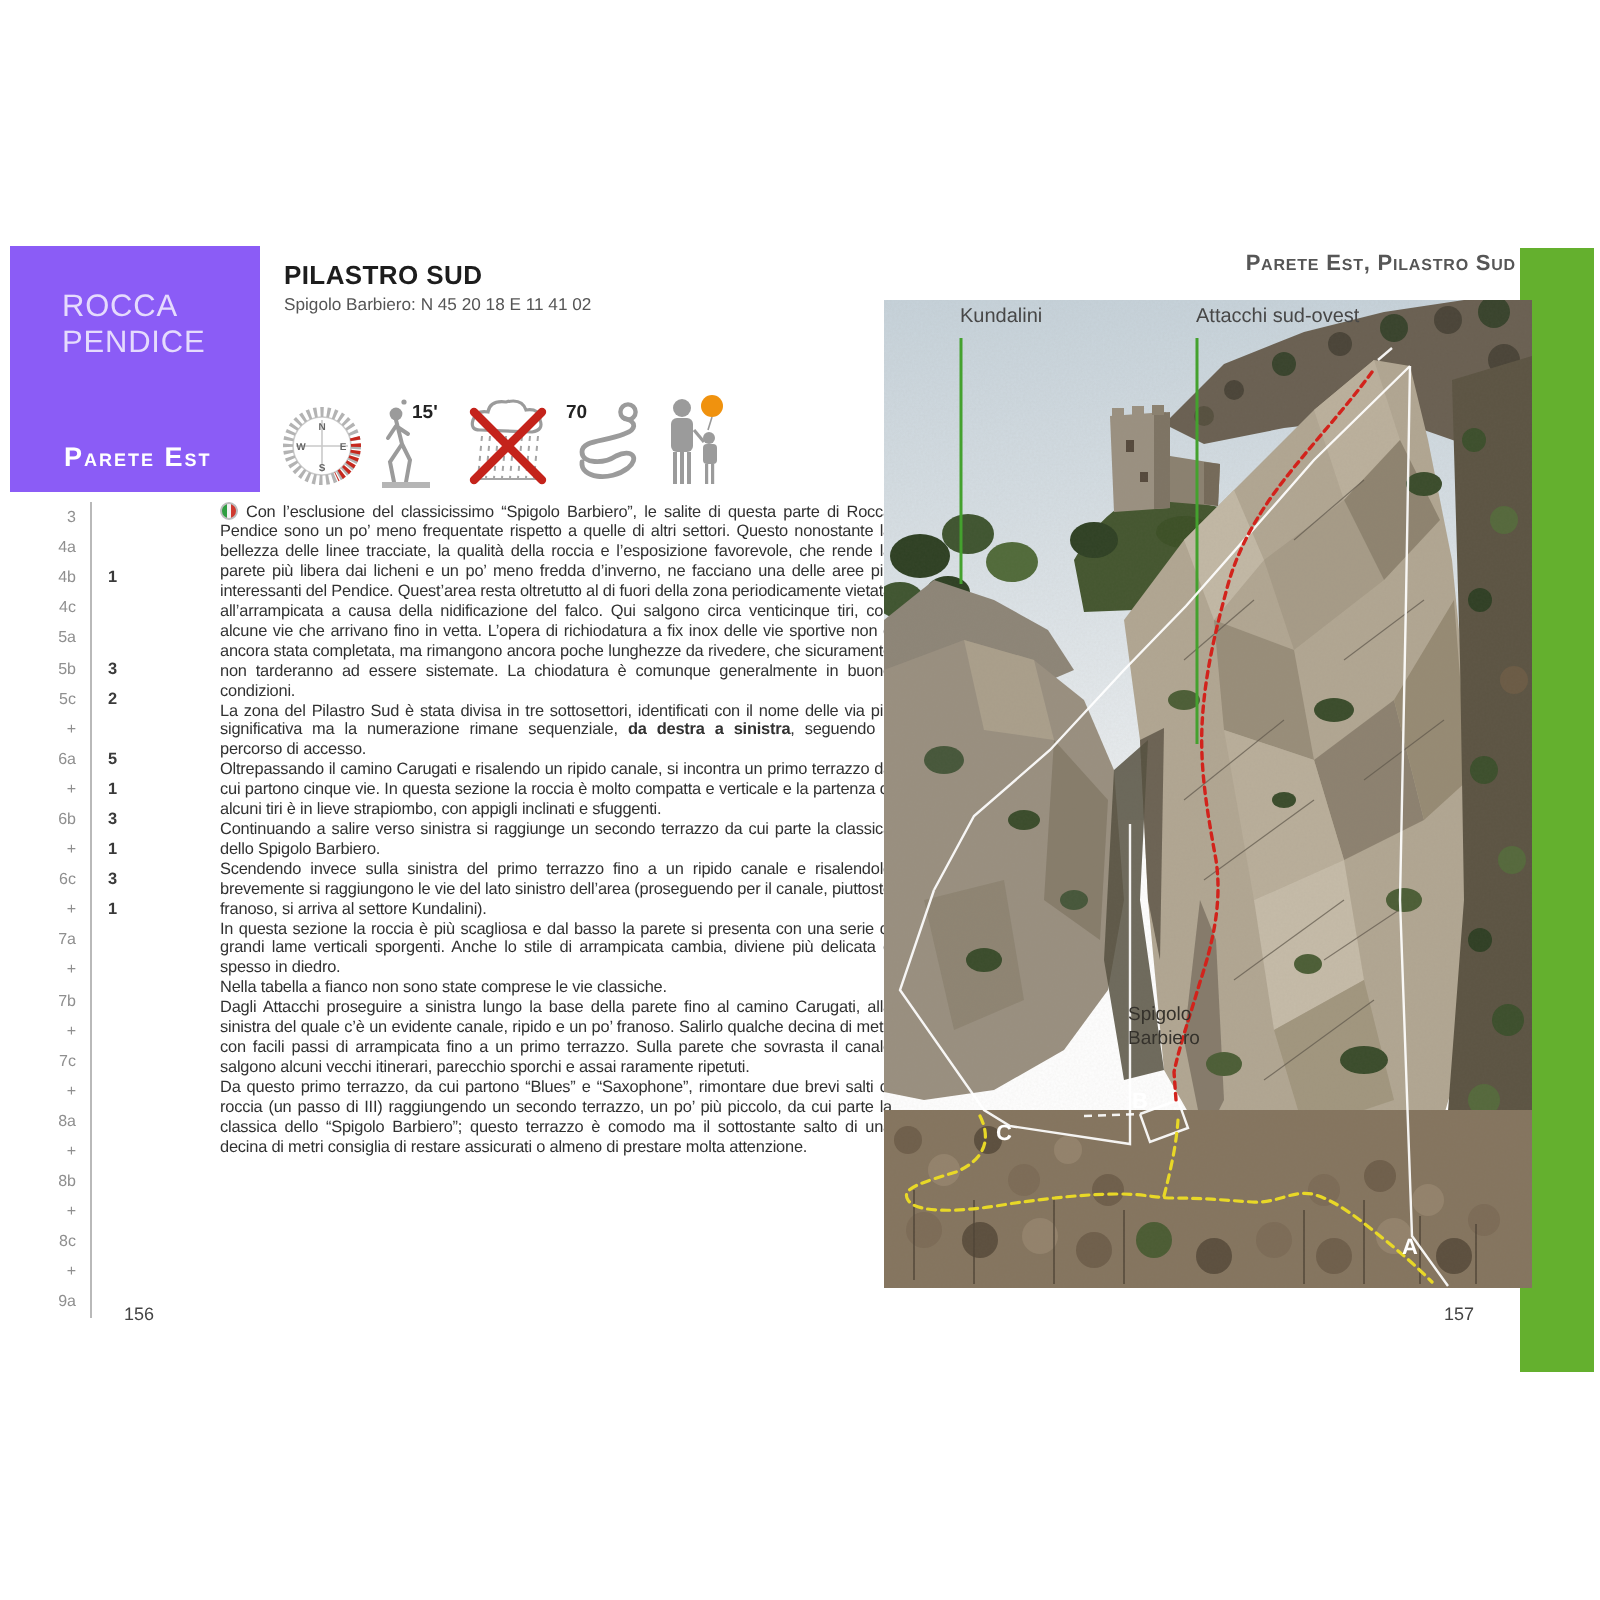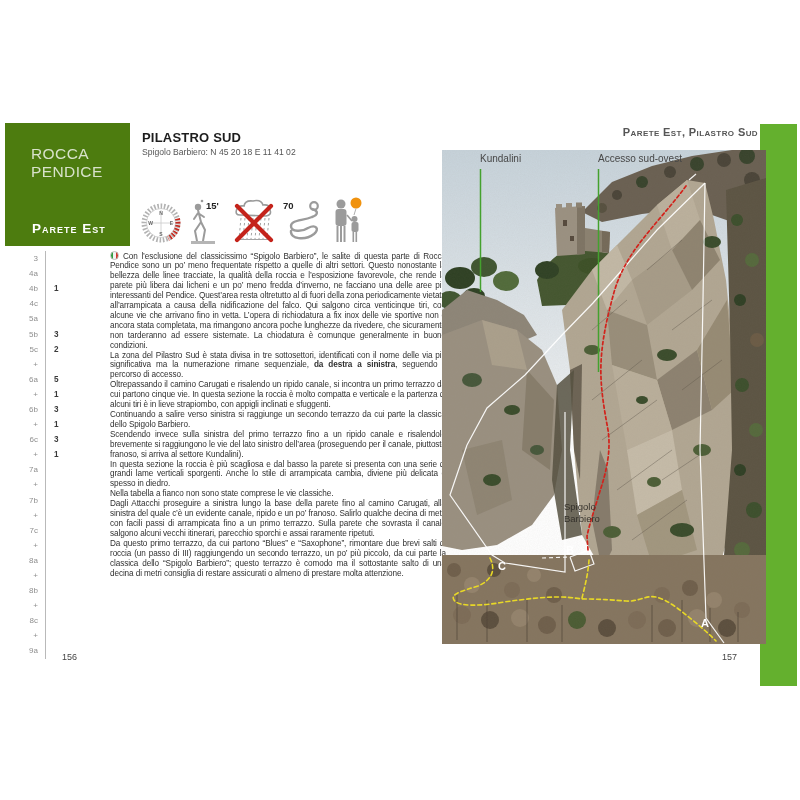--- a/index.html
+++ b/index.html
@@ -1,19 +1,19 @@
 <!DOCTYPE html>
 <html><head>
 <meta charset="utf-8">
 <style>
   html,body{margin:0;padding:0;background:#ffffff;}
   #app{position:relative;width:800px;height:800px;background:#fff;overflow:hidden;
        font-family:"Liberation Sans",sans-serif;color:#333;}
   
-  .green-box{position:absolute;left:5px;top:123px;width:125px;height:123px;background:#4d7c0f;}
+  .green-box{position:absolute;left:5px;top:123px;width:125px;height:123px;background:#8b5cf6;}
   .rocca{position:absolute;left:26px;top:22px;width:92px;font-size:15.5px;line-height:1.18;
          letter-spacing:.4px;color:rgba(255,255,255,.78);font-weight:400;}
   .parete-est{position:absolute;left:27px;bottom:10px;color:#fff;font-variant:small-caps;
          font-weight:700;font-size:13.5px;letter-spacing:1px;}
   .title{position:absolute;left:142px;top:130px;font-size:13px;font-weight:700;color:#1d1d1d;letter-spacing:.2px;}
   .subtitle{position:absolute;left:142px;top:147px;font-size:8.6px;color:#555;}
   .icon-svg{position:absolute;}
   
   .grade-col{position:absolute;left:8px;top:251px;}
   .grow{display:flex;height:15.1px;align-items:center;font-size:8px;}
@@ -421,18 +421,18 @@
         <text x="56" y="420">C</text>
       </g>
 
       <g font-family="Liberation Sans, sans-serif" font-size="9.5" fill="#35322c">
         <text x="122" y="360">Spigolo</text>
         <text x="122" y="372">Barbiero</text>
       </g>
     </svg>
 
     <div class="photo-label" style="left:38px">Kundalini</div>
-    <div class="photo-label" style="left:156px">Accesso sud-ovest</div>
+    <div class="photo-label" style="left:156px">Attacchi sud-ovest</div>
   </div>
 
   <div class="pagenum" style="left:722px;top:652px">157</div>
 
 </div>
 
 </body></html>

